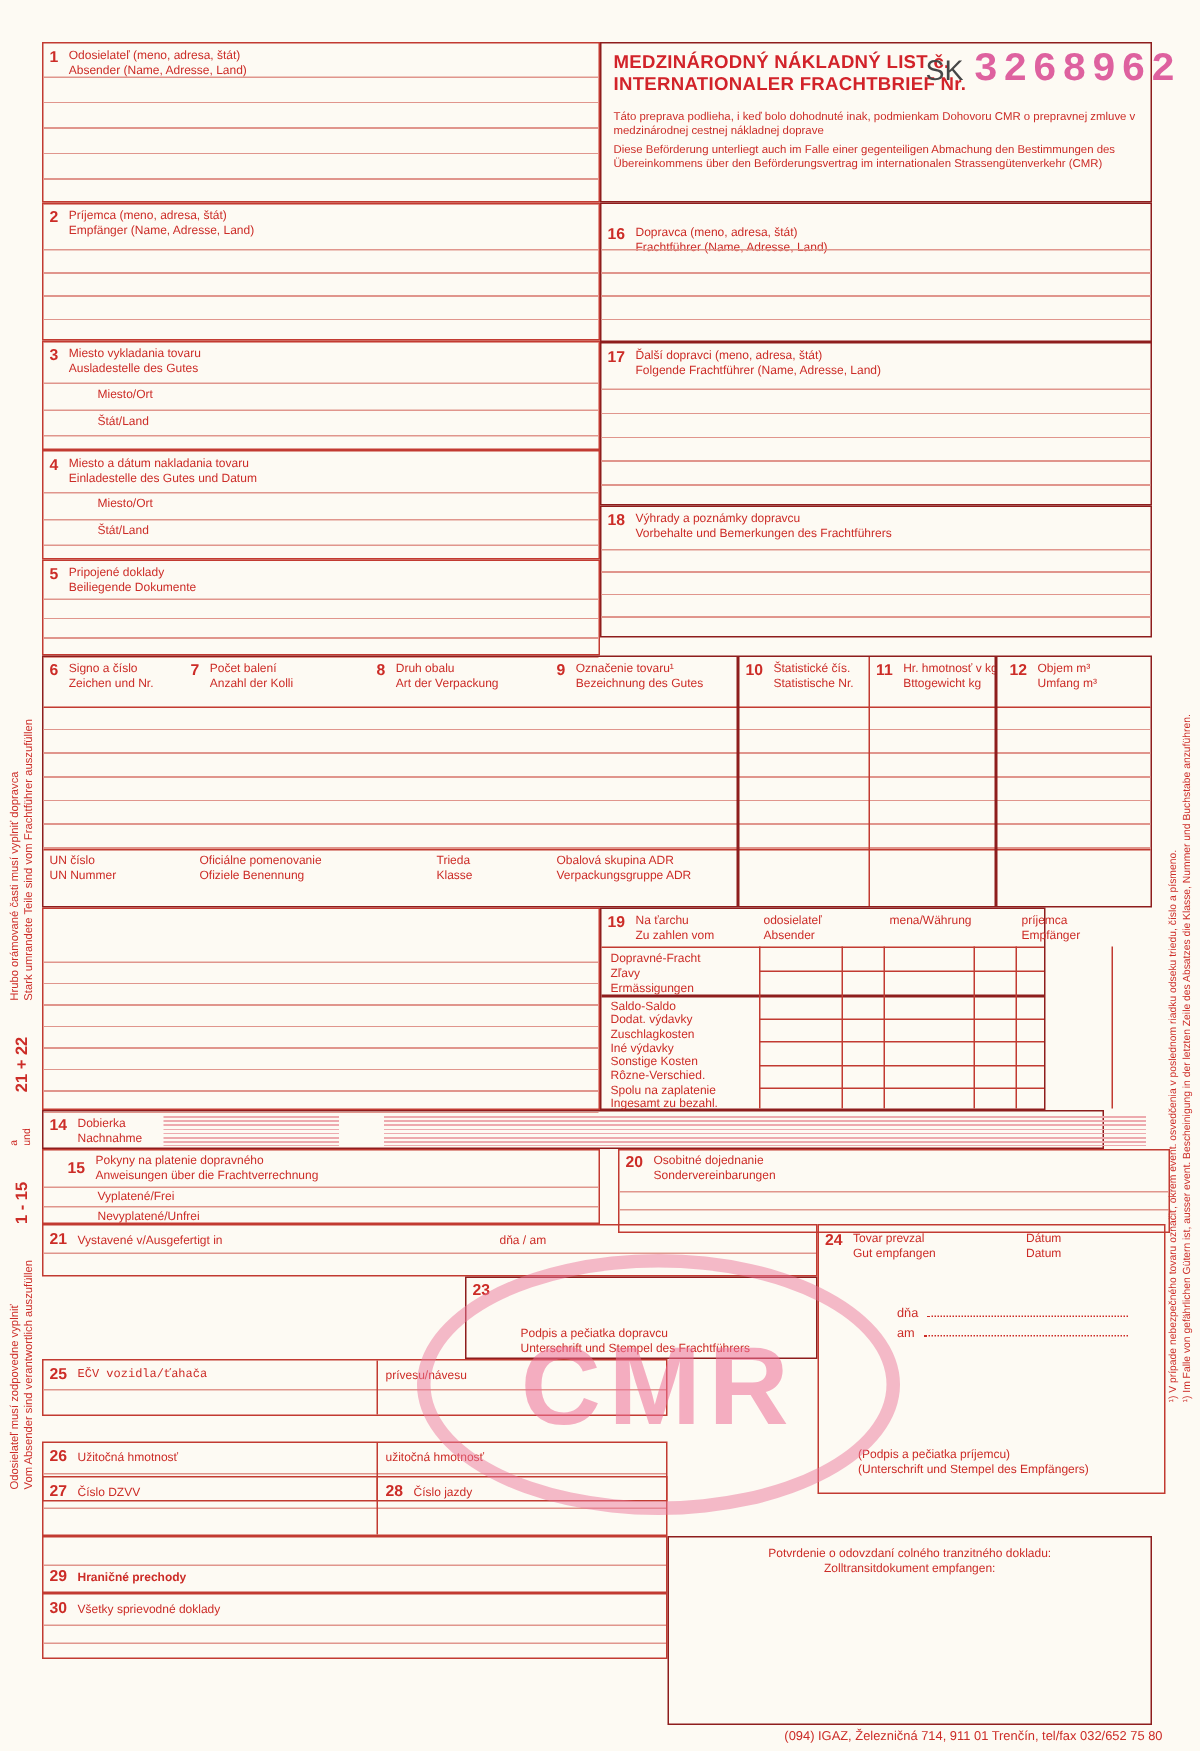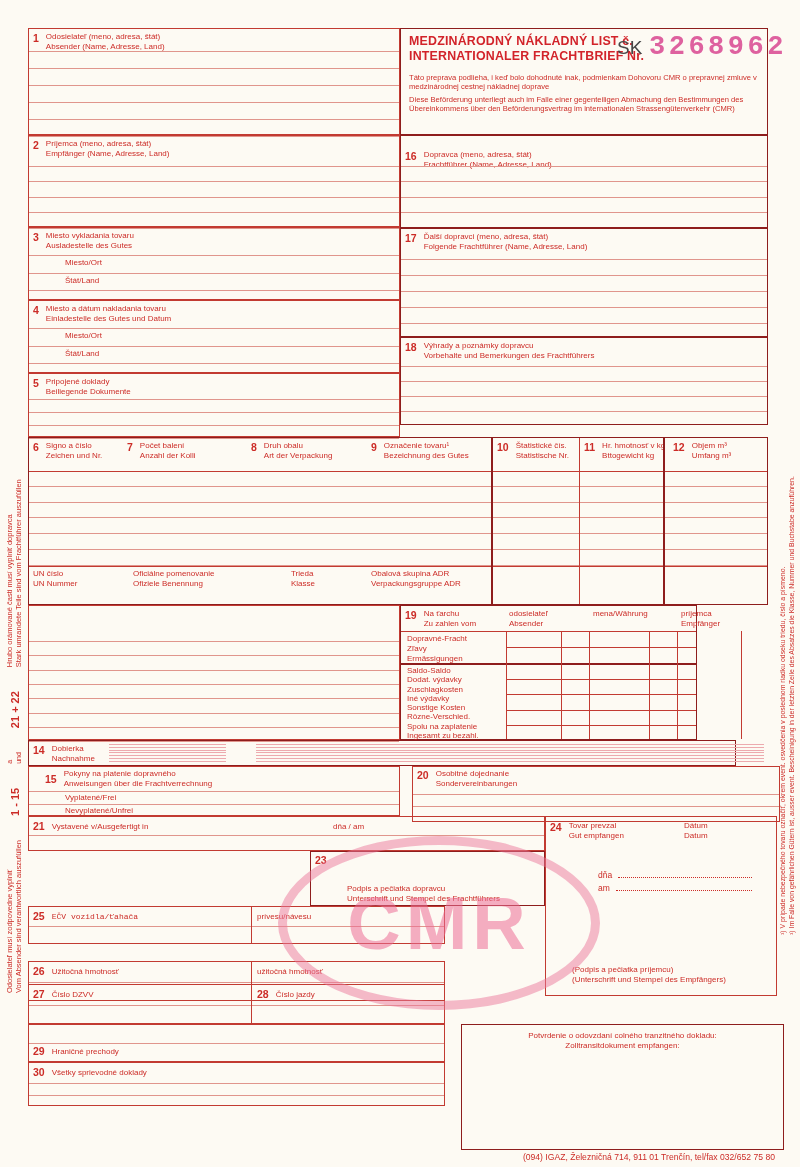--- a/index.html
+++ b/index.html
@@ -431,40 +431,40 @@
           <span>Číslo jazdy</span>
         </span>
       </div>
     <div class="hl hlL" style="top:20px;"></div>
     <div class="vl" style="left:222px;top:0;bottom:0;"></div>
   </div>
 
   <div class="b" style="left:28px;top:1024px;width:417px;height:38px;">
     <div class="hdr" style="left:4px;top:20px;">
         <span class="no">29</span>
-      <span class="lb" style="padding-top:2px;">
+      <span class="lb" style="padding-top:2px;font-weight:bold;">
           <span>Hraničné prechody</span>
         </span>
       </div>
     <div class="hl hlL" style="top:18px;"></div>
   </div>
 
   <div class="b" style="left:28px;top:1062px;width:417px;height:44px;">
     <div class="hdr" style="left:4px;top:3px;">
         <span class="no">30</span>
       <span class="lb" style="padding-top:2px;">
           <span>Všetky sprievodné doklady</span>
         </span>
       </div>
     <div class="hl hlL" style="top:20px;"></div>
     <div class="hl hlL" style="top:32px;"></div>
   </div>
 
 
-  <div class="b t" style="left:445px;top:1024px;width:323px;height:126px;margin-left:16px;">
+  <div class="b t" style="left:445px;top:1024px;width:323px;height:126px;">
     <div style="position:absolute;left:0;right:0;top:6px;text-align:center;font-size:8px;line-height:10px;">
       <div>Potvrdenie o odovzdaní colného tranzitného dokladu:</div>
       <div>Zolltransitdokument empfangen:</div>
     </div>
   </div>
 
   <div id="wm">
       <span>CMR</span>
     </div>
 

